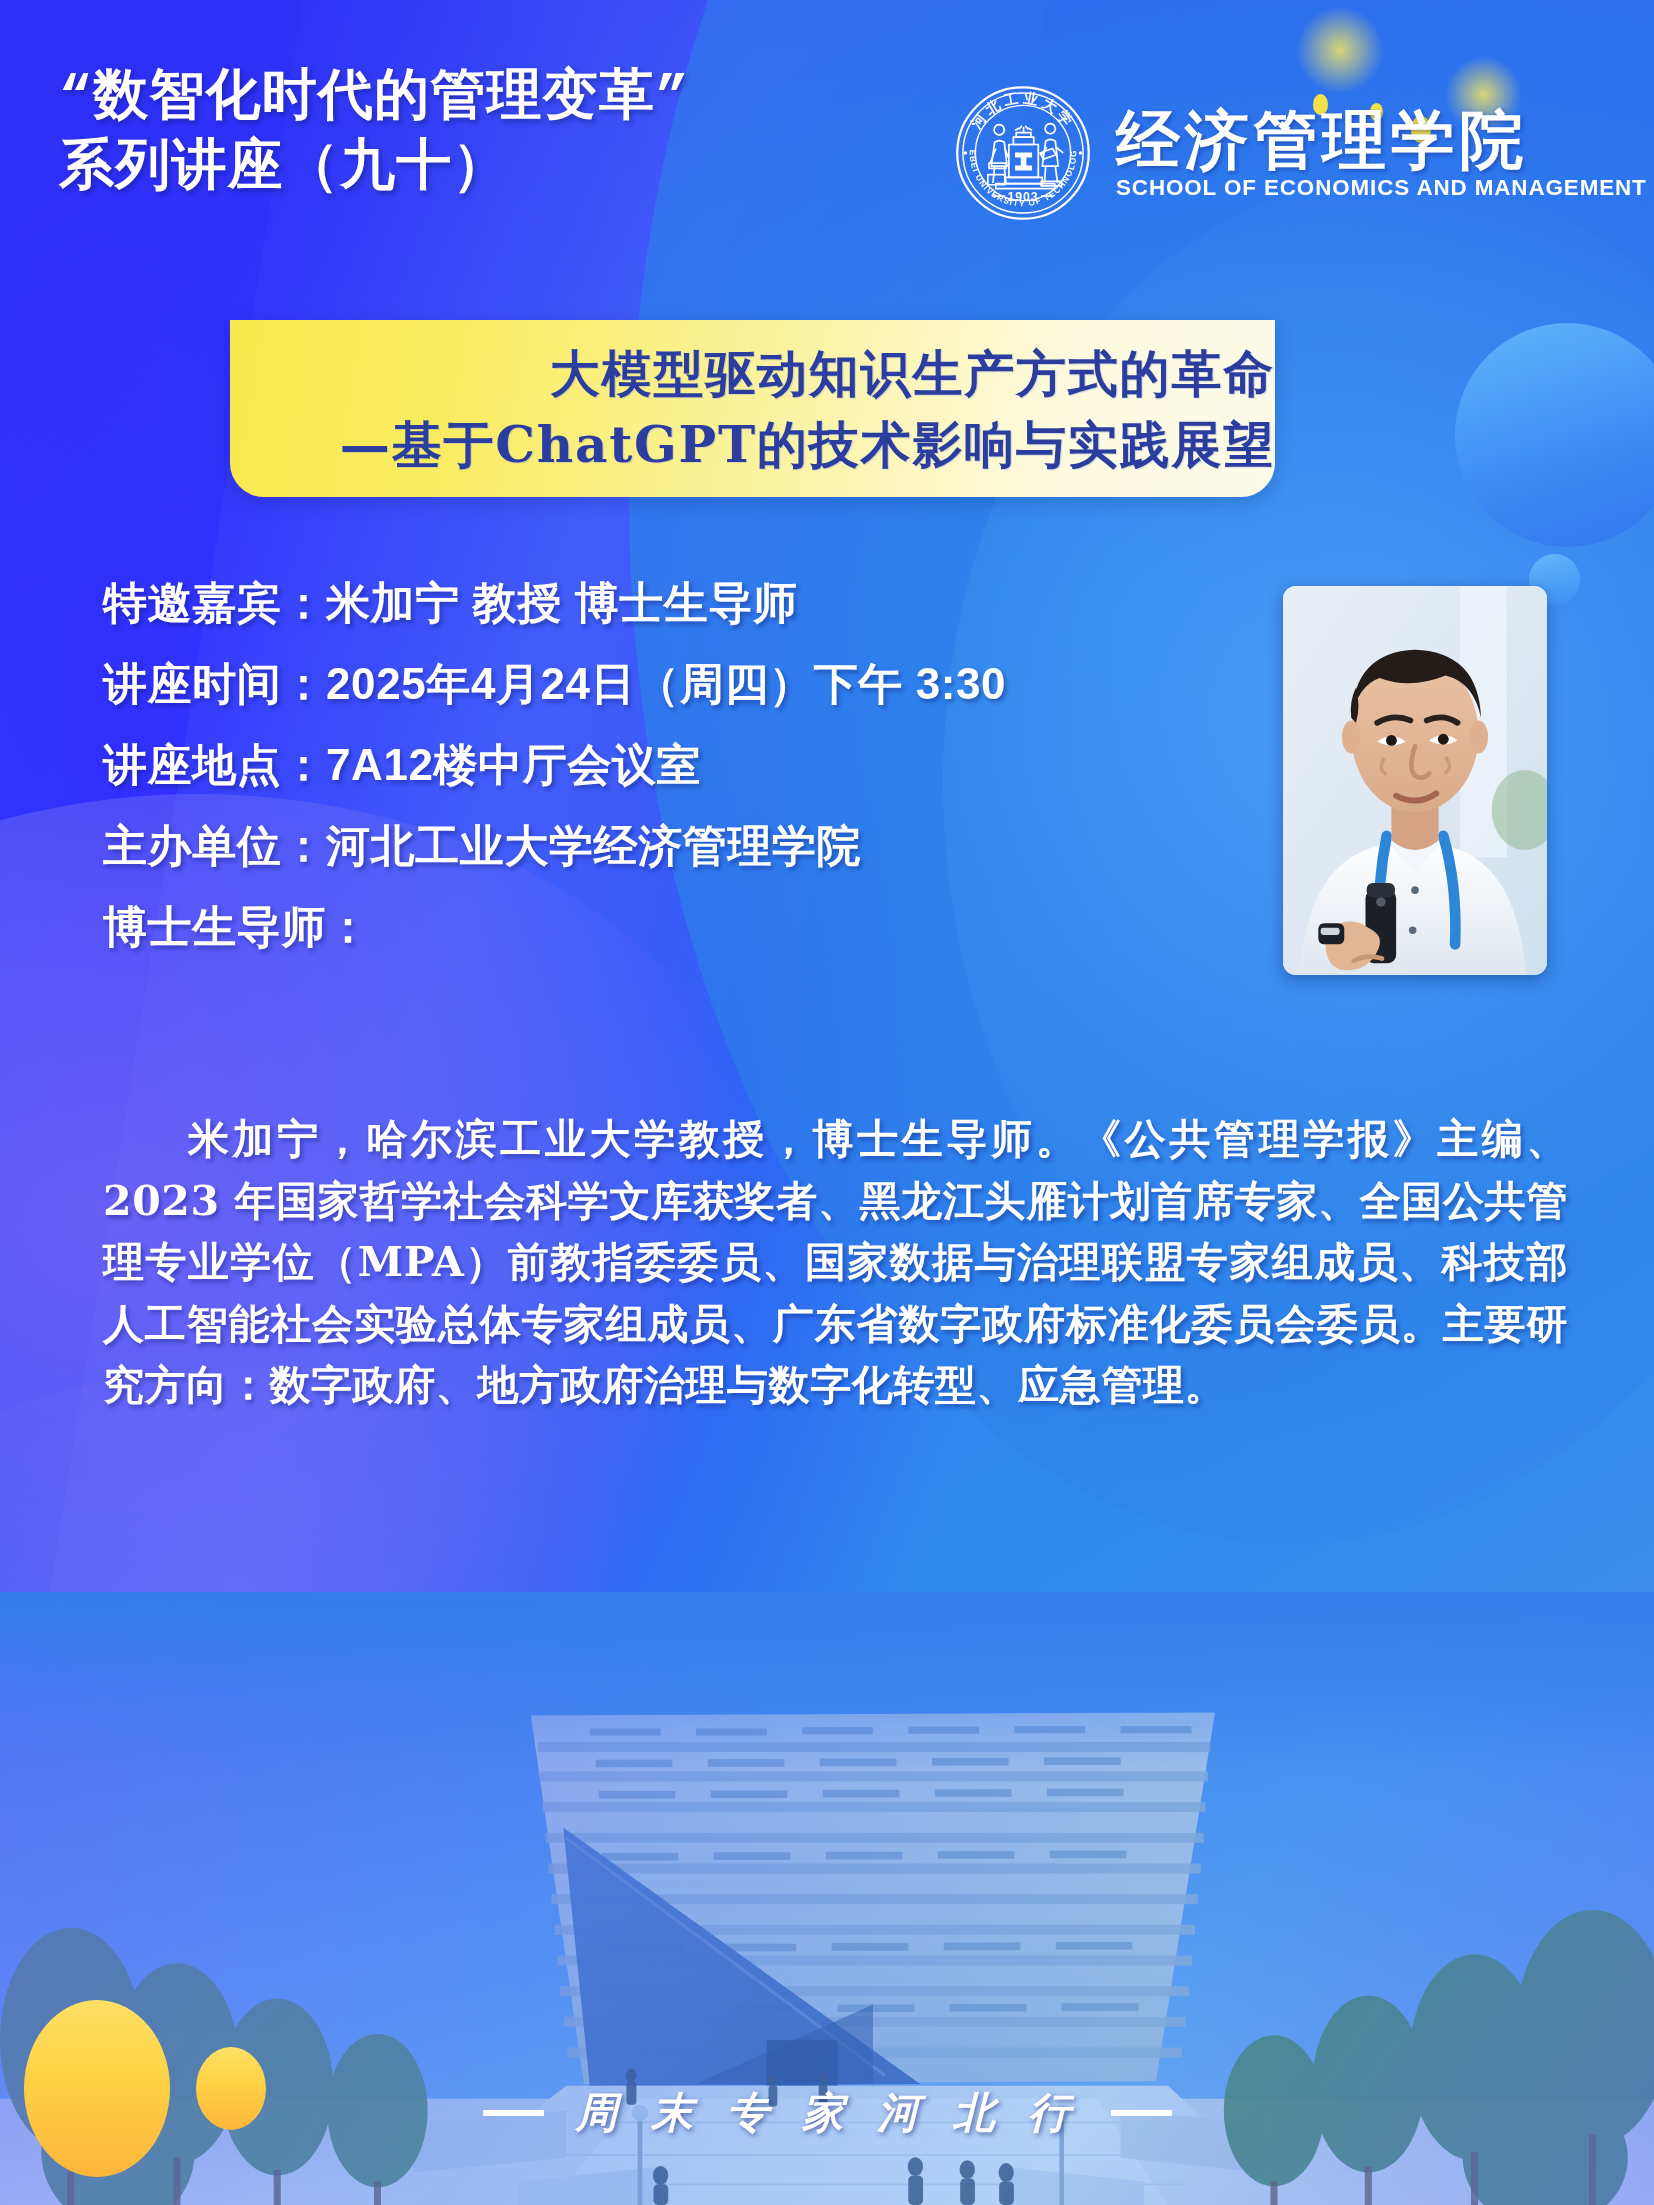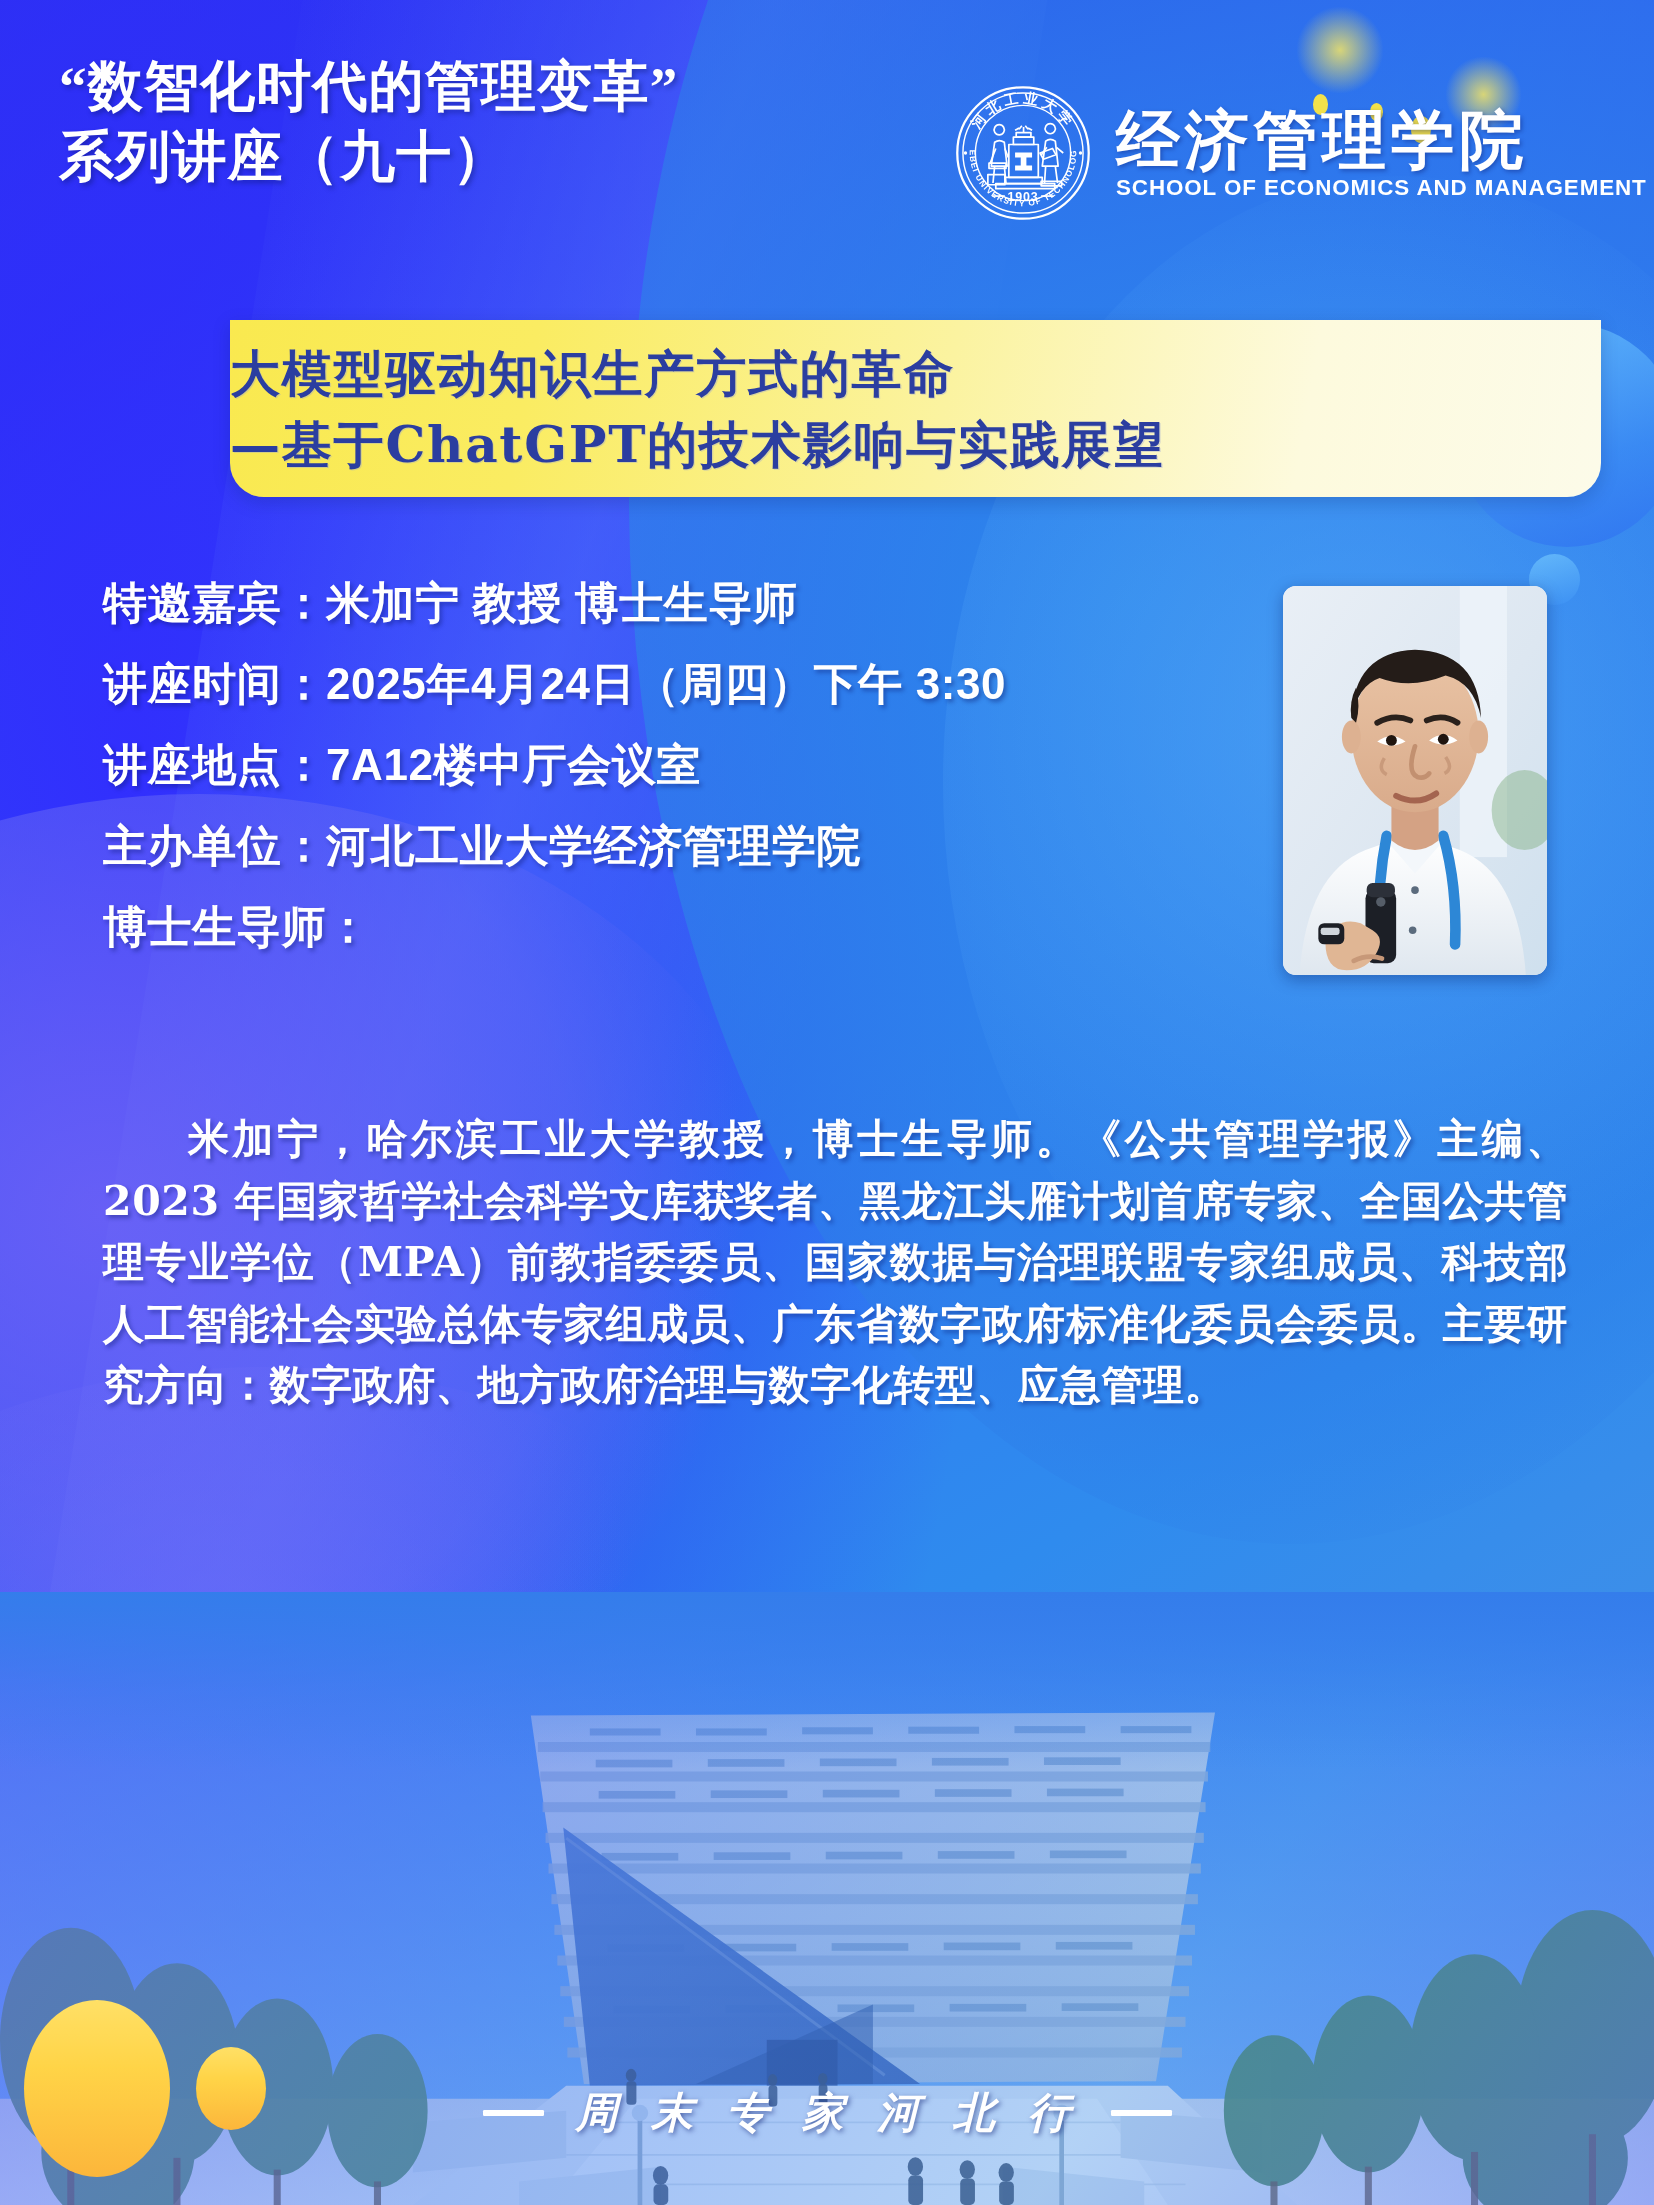--- a/index.html
+++ b/index.html
@@ -72,23 +72,23 @@
   
   .ycircle{
     position:absolute;border-radius:50%;
     background:linear-gradient(180deg,#ffe066 0%,#ffd447 38%,#fcb63b 100%);
   }
 
   
   .header{position:absolute;left:0;top:0;width:100%;height:277px;}
 
   .series-title{
-    position:absolute; left:59px; top:52px;
+    position:absolute; left:59px; top:64px;
     color:#ffffff;
-    font-family:Liberation Serif, serif;
+    font-family:Liberation Mono, monospace;
     font-weight:bold;
     font-size:55px;
     line-height:1.28;
     letter-spacing:1.2px;
     text-shadow:2.4px 2.9px 5.3px rgba(10,25,110,.45);
     white-space:pre-line;
   }
 
   .brand{position:absolute; left:955px; top:85px; display:flex; align-items:center; gap:25px;}
 
@@ -99,25 +99,25 @@
     font-size:64px; line-height:1.08; letter-spacing:4.7px;
     text-shadow:1.8px 2.4px 4.7px rgba(10,25,110,.4);
   }
   .brand-en{
     color:#fff; font-family:"Liberation Sans", sans-serif; font-weight:bold;
     font-size:22.4px; letter-spacing:0.9px; margin-top:0; white-space:nowrap;
   }
 
   
   .banner{
-    position:absolute; left:230px; top:320px; width:1371px; height:177px;
+    position:absolute; left:230px; top:320px; width:1045px; height:177px;
     border-radius:0 0 34px 34px;
     background:linear-gradient(100deg,#f9e94f 0%,#faec62 22%,#fbf3a0 52%,#fdfadd 78%,#fcfbe9 100%);
     box-shadow:0 5.9px 16.5px rgba(10,30,110,.22);
-    display:flex;flex-direction:column;align-items:flex-start;justify-content:center;
+    display:flex;flex-direction:column;align-items:flex-end;justify-content:center;
   }
   .banner-line{
     color:#2b3ea0;
     font-family:"DejaVu Serif", serif;
     font-weight:bold;
     font-size:50px;
     line-height:1.42;
     letter-spacing:1.8px;
     white-space:nowrap;
     text-shadow:1.2px 1.2px 0 rgba(150,160,215,.35);

